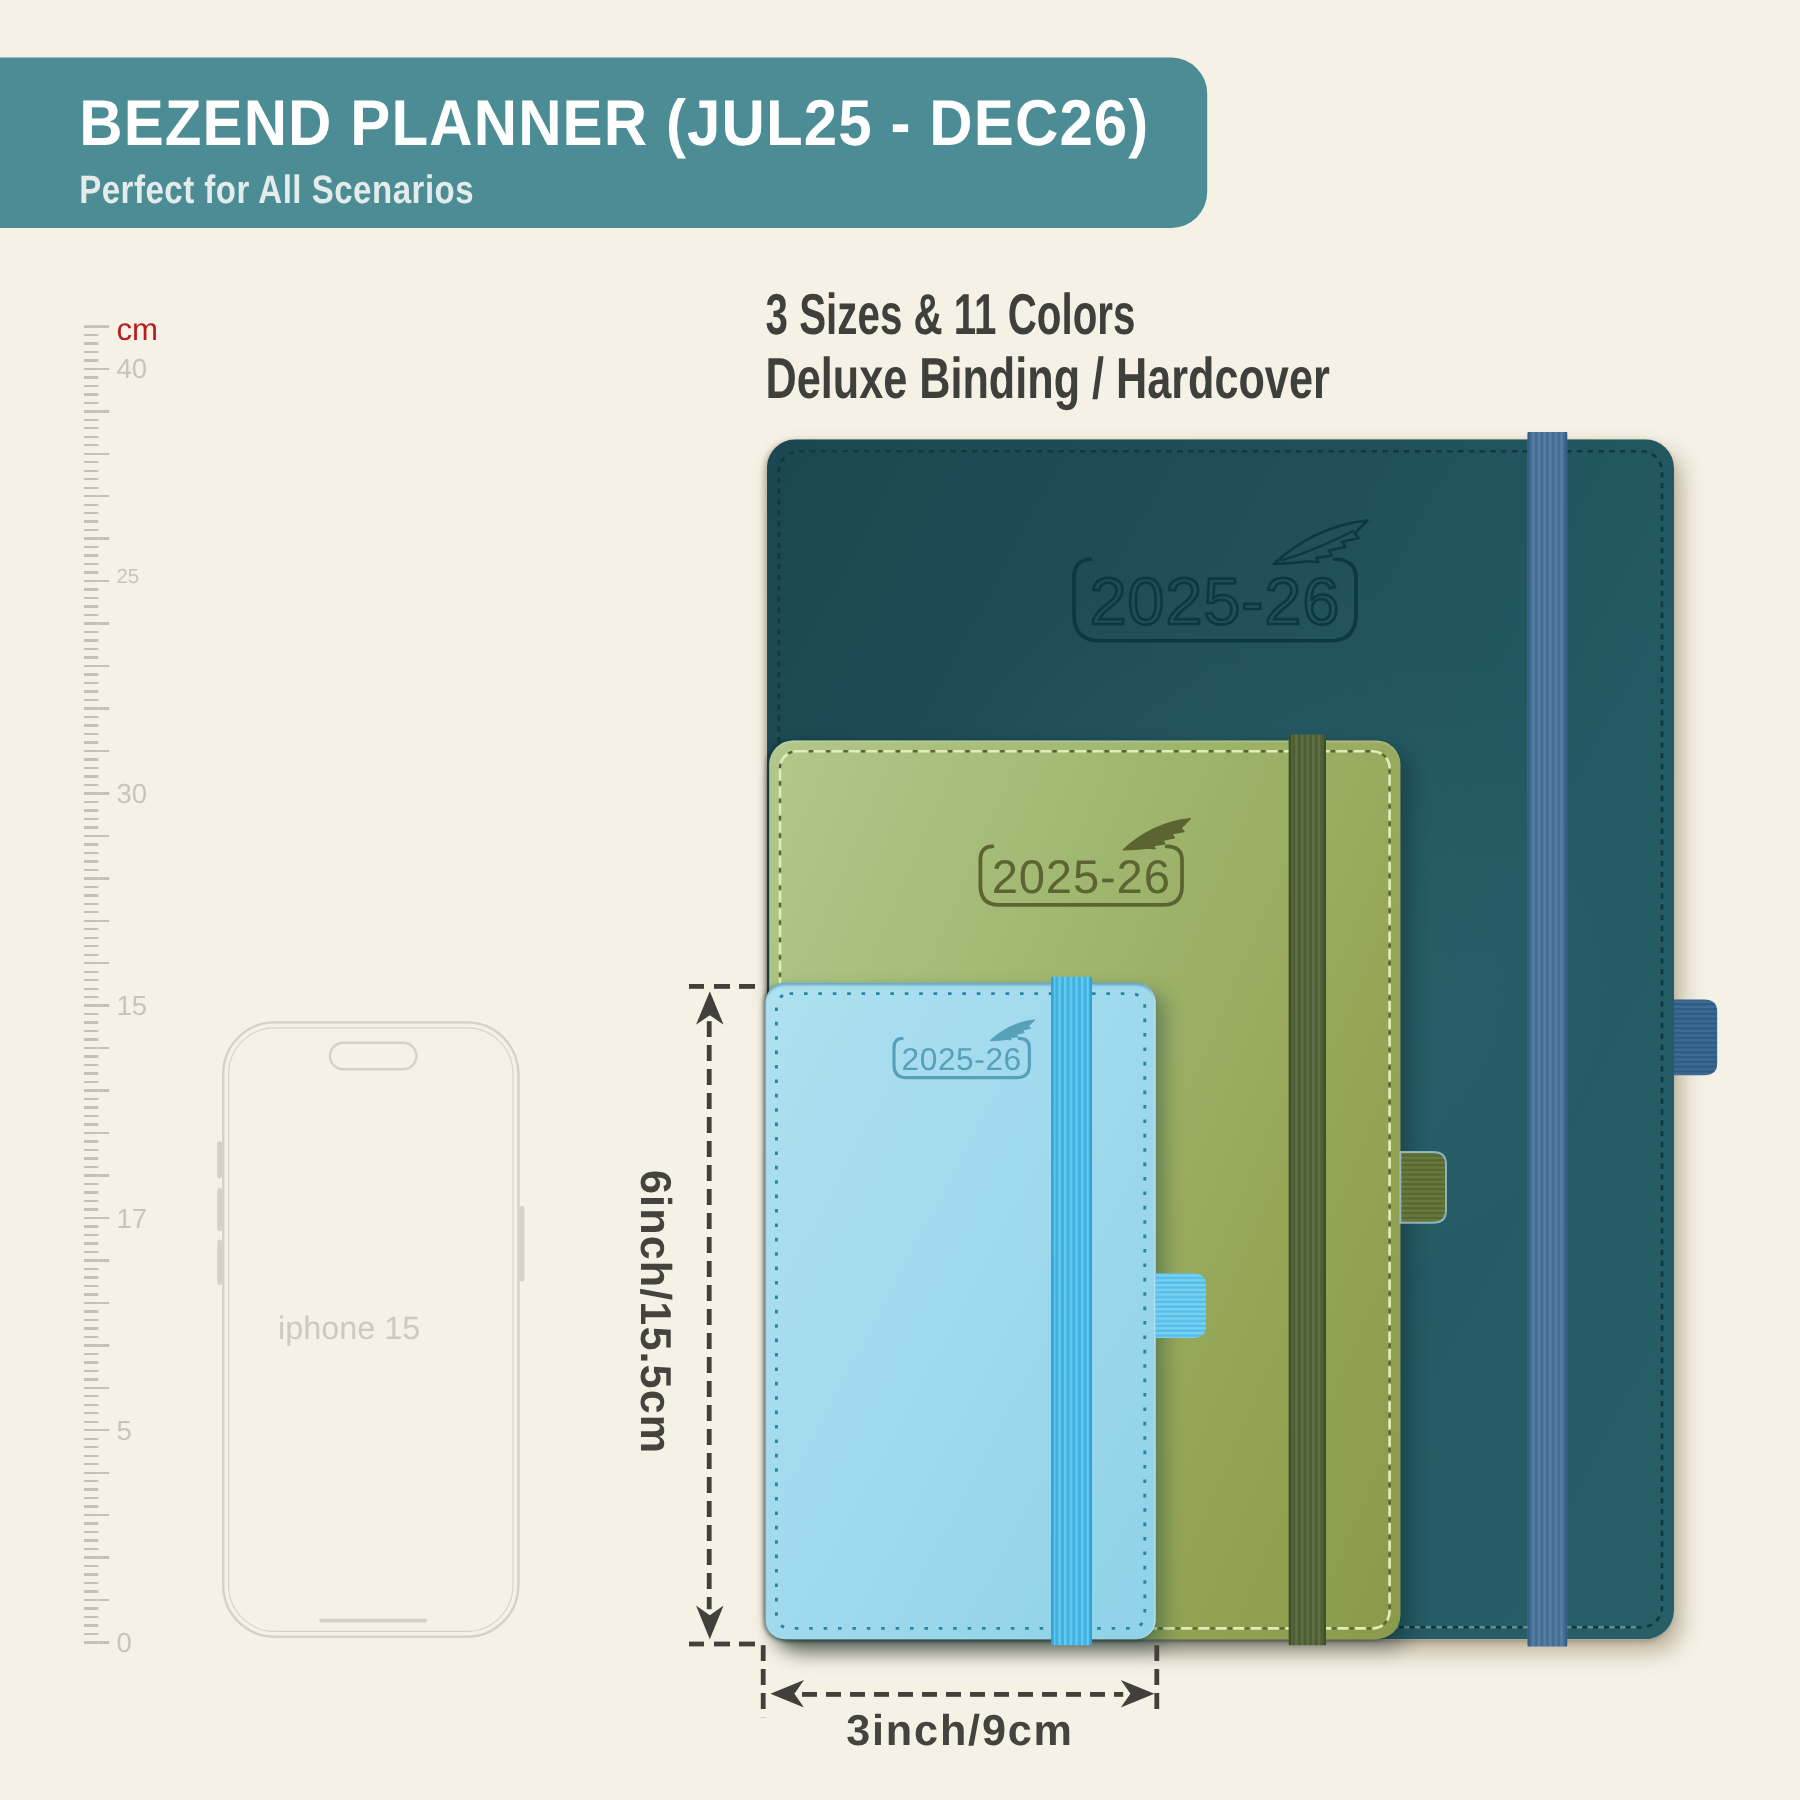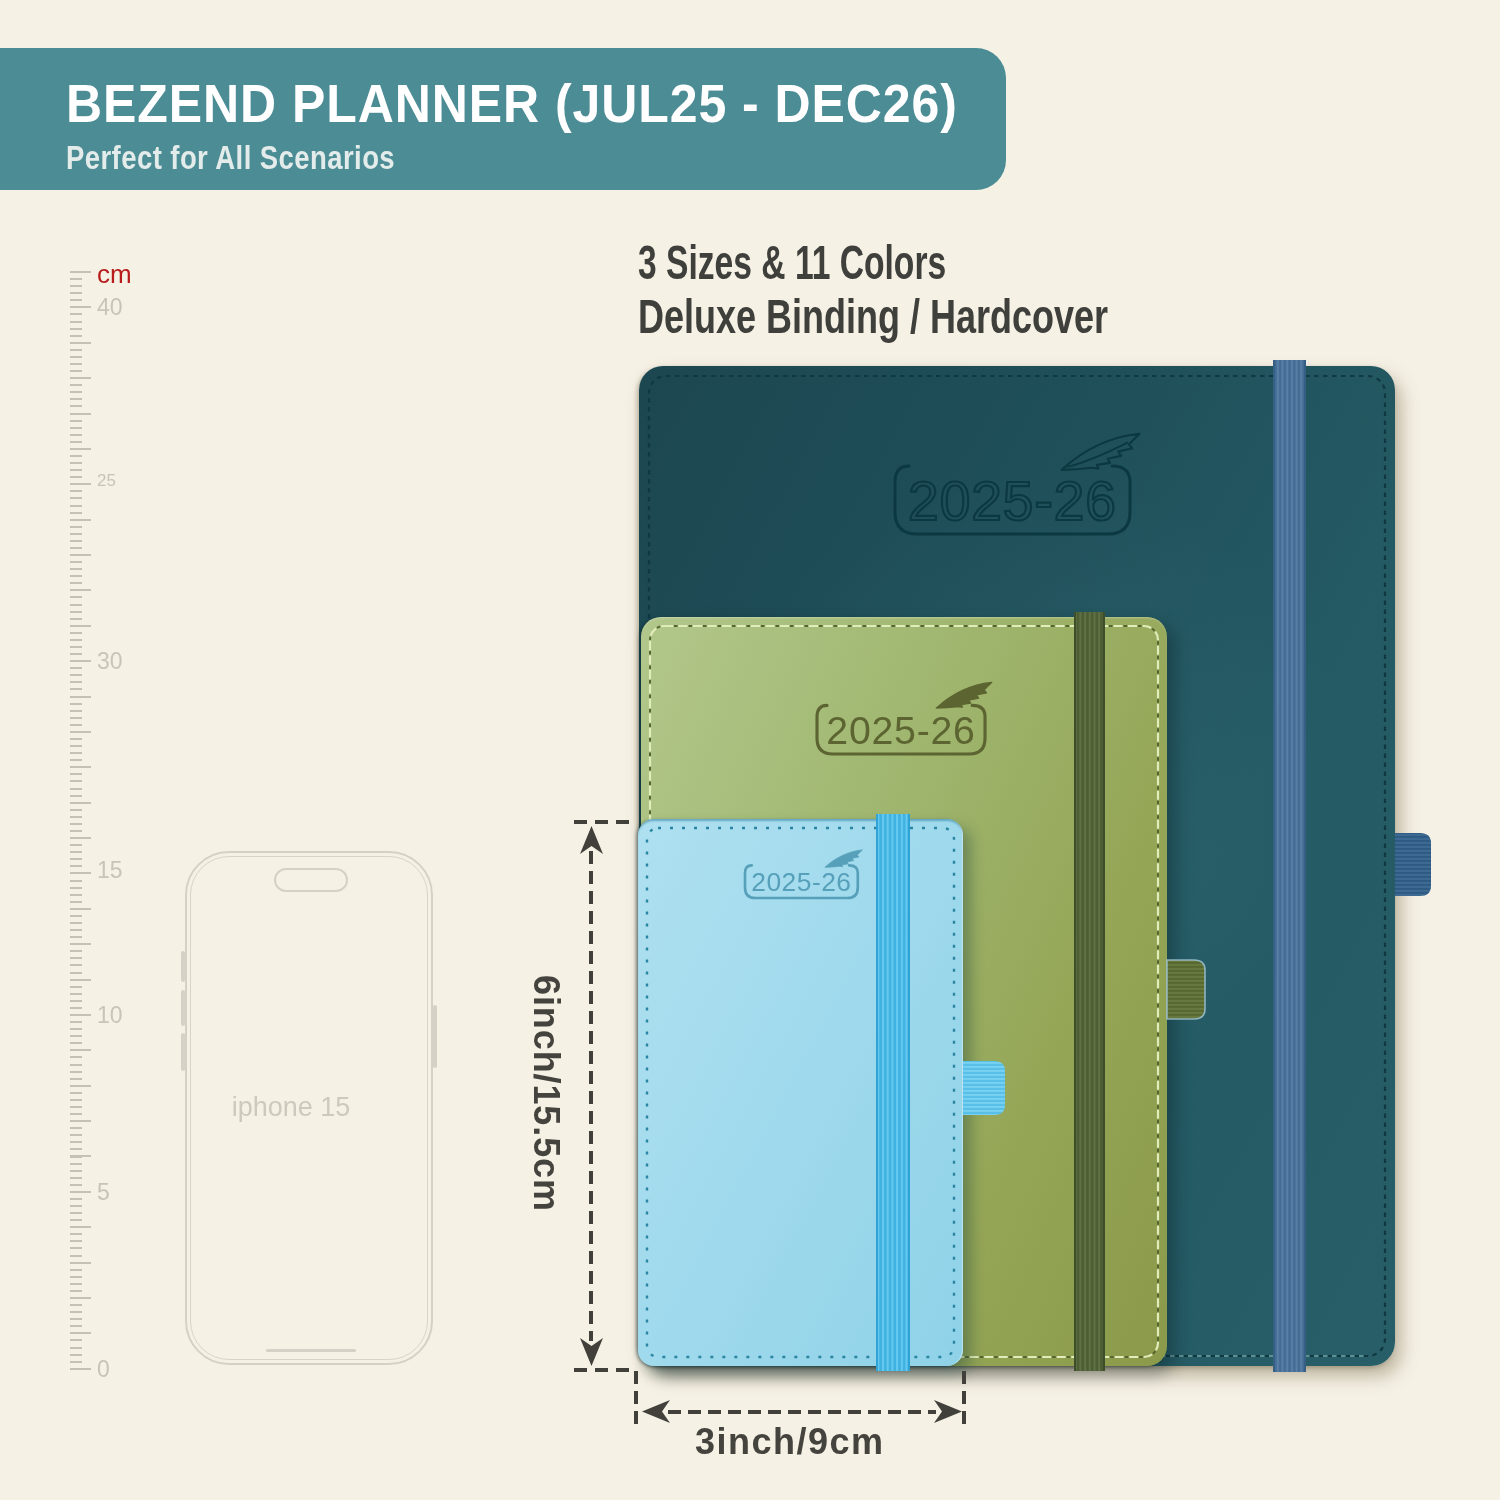--- a/index.html
+++ b/index.html
@@ -24,23 +24,23 @@
 <div class="abs" style="left:82px;top:271px;width:9px;height:1100px;background:repeating-linear-gradient(to bottom,#c5c1b6 0px,#c5c1b6 2px,transparent 2px,transparent 35.38px);"></div>
 
 <div class="abs rl" style="left:97px;top:259px;font-size:26px;color:#b91c1c;">cm</div>
 
 <div class="abs rl" style="left:97px;top:294px;font-size:23px;color:#c8c4b9;">40</div>
 
 <div class="abs rl" style="left:97px;top:471px;font-size:17px;color:#c8c4b9;">25</div>
 
 <div class="abs rl" style="left:97px;top:648px;font-size:23px;color:#c8c4b9;">30</div>
 
-<div class="abs rl" style="left:97px;top:825px;font-size:23px;color:#c8c4b9;margin-top:32px;">15</div>
+<div class="abs rl" style="left:97px;top:825px;font-size:23px;color:#c8c4b9;">15</div>
 
-<div class="abs rl" style="left:97px;top:1002px;font-size:23px;color:#c8c4b9;">10</div>
+<div class="abs rl" style="left:97px;top:1002px;font-size:23px;color:#c8c4b9;">17</div>
 
 <div class="abs rl" style="left:97px;top:1179px;font-size:23px;color:#c8c4b9;">5</div>
 
 <div class="abs rl" style="left:97px;top:1356px;font-size:23px;color:#c8c4b9;">0</div>
 
 <div class="abs" style="left:185px;top:851px;width:248px;height:514px;border:2px solid #d5d1c7;border-radius:44px;box-sizing:border-box;"></div>
 
 <div class="abs" style="left:190px;top:856px;width:238px;height:504px;border:1.5px solid #d8d4ca;border-radius:39px;box-sizing:border-box;"></div>
 
 <div class="abs" style="left:274px;top:868px;width:74px;height:24px;border:2px solid #d5d1c7;border-radius:12px;box-sizing:border-box;"></div>
@@ -176,13 +176,13 @@
 <div class="abs" style="left:668px;top:1410px;width:268px;height:4px;background:repeating-linear-gradient(to right,#42403a 0px,#42403a 13px,transparent 13px,transparent 20px);"></div>
 
 <svg class="abs" style="left:642px;top:1400px;" width="28" height="23">
     <polygon points="0,11.5 28,0 20,11.5 28,23" fill="#42403a"></polygon>
   </svg>
 
 <svg class="abs" style="left:934px;top:1400px;" width="28" height="23">
     <polygon points="28,11.5 0,0 8,11.5 0,23" fill="#42403a"></polygon>
   </svg>
 
-<div class="abs" style="left:695px;top:1421px;width:210px;font-size:36px;font-weight:700;letter-spacing:1.5px;color:#45433d;white-space:nowrap;">3inch/9cm</div>
+<div class="abs" style="left:695px;top:1421px;width:210px;text-align:center;font-size:36px;font-weight:700;letter-spacing:1.5px;color:#45433d;white-space:nowrap;">3inch/9cm</div>
 
 </body></html>

